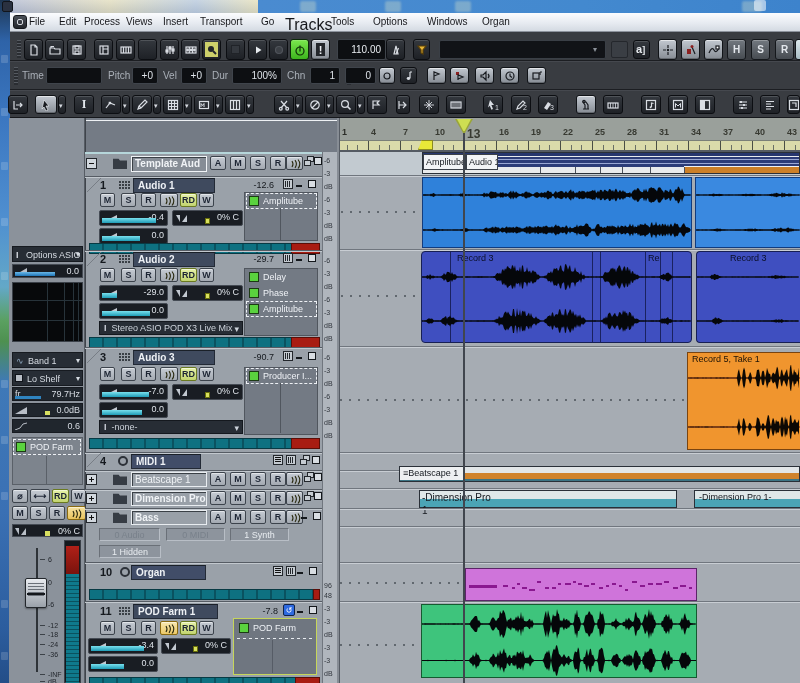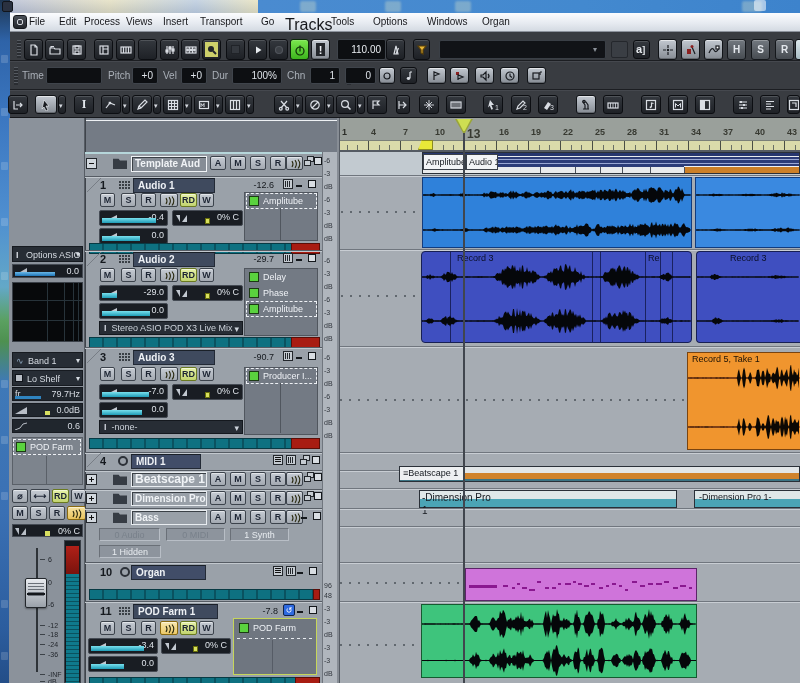--- a/index.html
+++ b/index.html
@@ -926,21 +926,21 @@
     <div style="position:absolute;left:303px;top:455px;width:7px;height:6px;background:#c6ccd2;border:1px solid #23272c;"></div>
     <div style="position:absolute;left:300px;top:459px;width:7px;height:6px;background:#c6ccd2;border:1px solid #23272c;"></div>
     <div style="position:absolute;left:312px;top:456px;width:8px;height:8px;background:#d8dde2;border:1.5px solid #14181c;"></div>
     <div style="position:absolute;left:85px;top:470px;width:237px;height:1px;background:#565c64;"></div>
     <div style="position:absolute;left:85px;top:471px;width:237px;height:1px;background:#c2c8ce;"></div>
     <div style="position:absolute;left:86px;top:474px;width:11px;height:11px;background:#d2d8de;border:1px solid #23272c;">
       <div style="position:absolute;left:2px;top:4px;width:5px;height:1px;background:#111"></div>
       <div style="position:absolute;left:4px;top:2px;width:1px;height:5px;background:#111"></div>
     </div>
     <div style="position:absolute;left:113px;top:473px;width:14px;height:12px;background:#363c44;clip-path:polygon(0 15%,40% 15%,50% 30%,100% 30%,100% 100%,0 100%);"></div>
-    <div style="position:absolute;left:131px;top:472px;width:76px;height:15px;background:#99a0a8;border:1px solid #e8ecf0;box-shadow:inset 1px 1px 0 #3a4046;color:#f0f3f6;font-size:12px;font-weight:bold;line-height:13px;padding:0 3px;white-space:nowrap;overflow:hidden;">Beatscape 1</div>
+    <div style="position:absolute;left:131px;top:472px;width:76px;height:15px;background:#99a0a8;border:1px solid #e8ecf0;box-shadow:inset 1px 1px 0 #3a4046;color:#f0f3f6;font-size:10px;font-weight:normal;line-height:13px;padding:0 3px;white-space:nowrap;overflow:hidden;">Beatscape 1</div>
     <div style="position:absolute;left:210px;top:472px;width:16px;height:14px;background:linear-gradient(#c6ccd4,#a3a9b1);border:1px solid #3c434c;border-radius:2px;font-size:9px;font-weight:bold;color:#1d2534;text-align:center;line-height:12px;box-shadow:inset 0 1px 0 rgba(255,255,255,.5);">A</div>
     <div style="position:absolute;left:230px;top:472px;width:16px;height:14px;background:linear-gradient(#c6ccd4,#a3a9b1);border:1px solid #3c434c;border-radius:2px;font-size:9px;font-weight:bold;color:#1d2534;text-align:center;line-height:12px;box-shadow:inset 0 1px 0 rgba(255,255,255,.5);">M</div>
     <div style="position:absolute;left:250px;top:472px;width:16px;height:14px;background:linear-gradient(#c6ccd4,#a3a9b1);border:1px solid #3c434c;border-radius:2px;font-size:9px;font-weight:bold;color:#1d2534;text-align:center;line-height:12px;box-shadow:inset 0 1px 0 rgba(255,255,255,.5);">S</div>
     <div style="position:absolute;left:270px;top:472px;width:16px;height:14px;background:linear-gradient(#c6ccd4,#a3a9b1);border:1px solid #3c434c;border-radius:2px;font-size:9px;font-weight:bold;color:#1d2534;text-align:center;line-height:12px;box-shadow:inset 0 1px 0 rgba(255,255,255,.5);">R</div>
     <div style="position:absolute;left:286px;top:472px;width:17px;height:14px;background:linear-gradient(#c6ccd4,#a3a9b1);border:1px solid #3c434c;border-radius:2px;font-size:9px;font-weight:bold;color:#1d2534;text-align:center;line-height:12px;box-shadow:inset 0 1px 0 rgba(255,255,255,.5);">
       <svg width="14" height="10" viewBox="0 0 14 10" style="position:absolute;left:2px;top:2px">
         <g fill="none" stroke="#2a2a10" stroke-width="1.1">
           <path d="M3,2 q2,3 0,6"></path>
           <path d="M6,1.2 q2.8,3.8 0,7.6"></path>
           <path d="M9,0.5 q3.6,4.5 0,9"></path>

